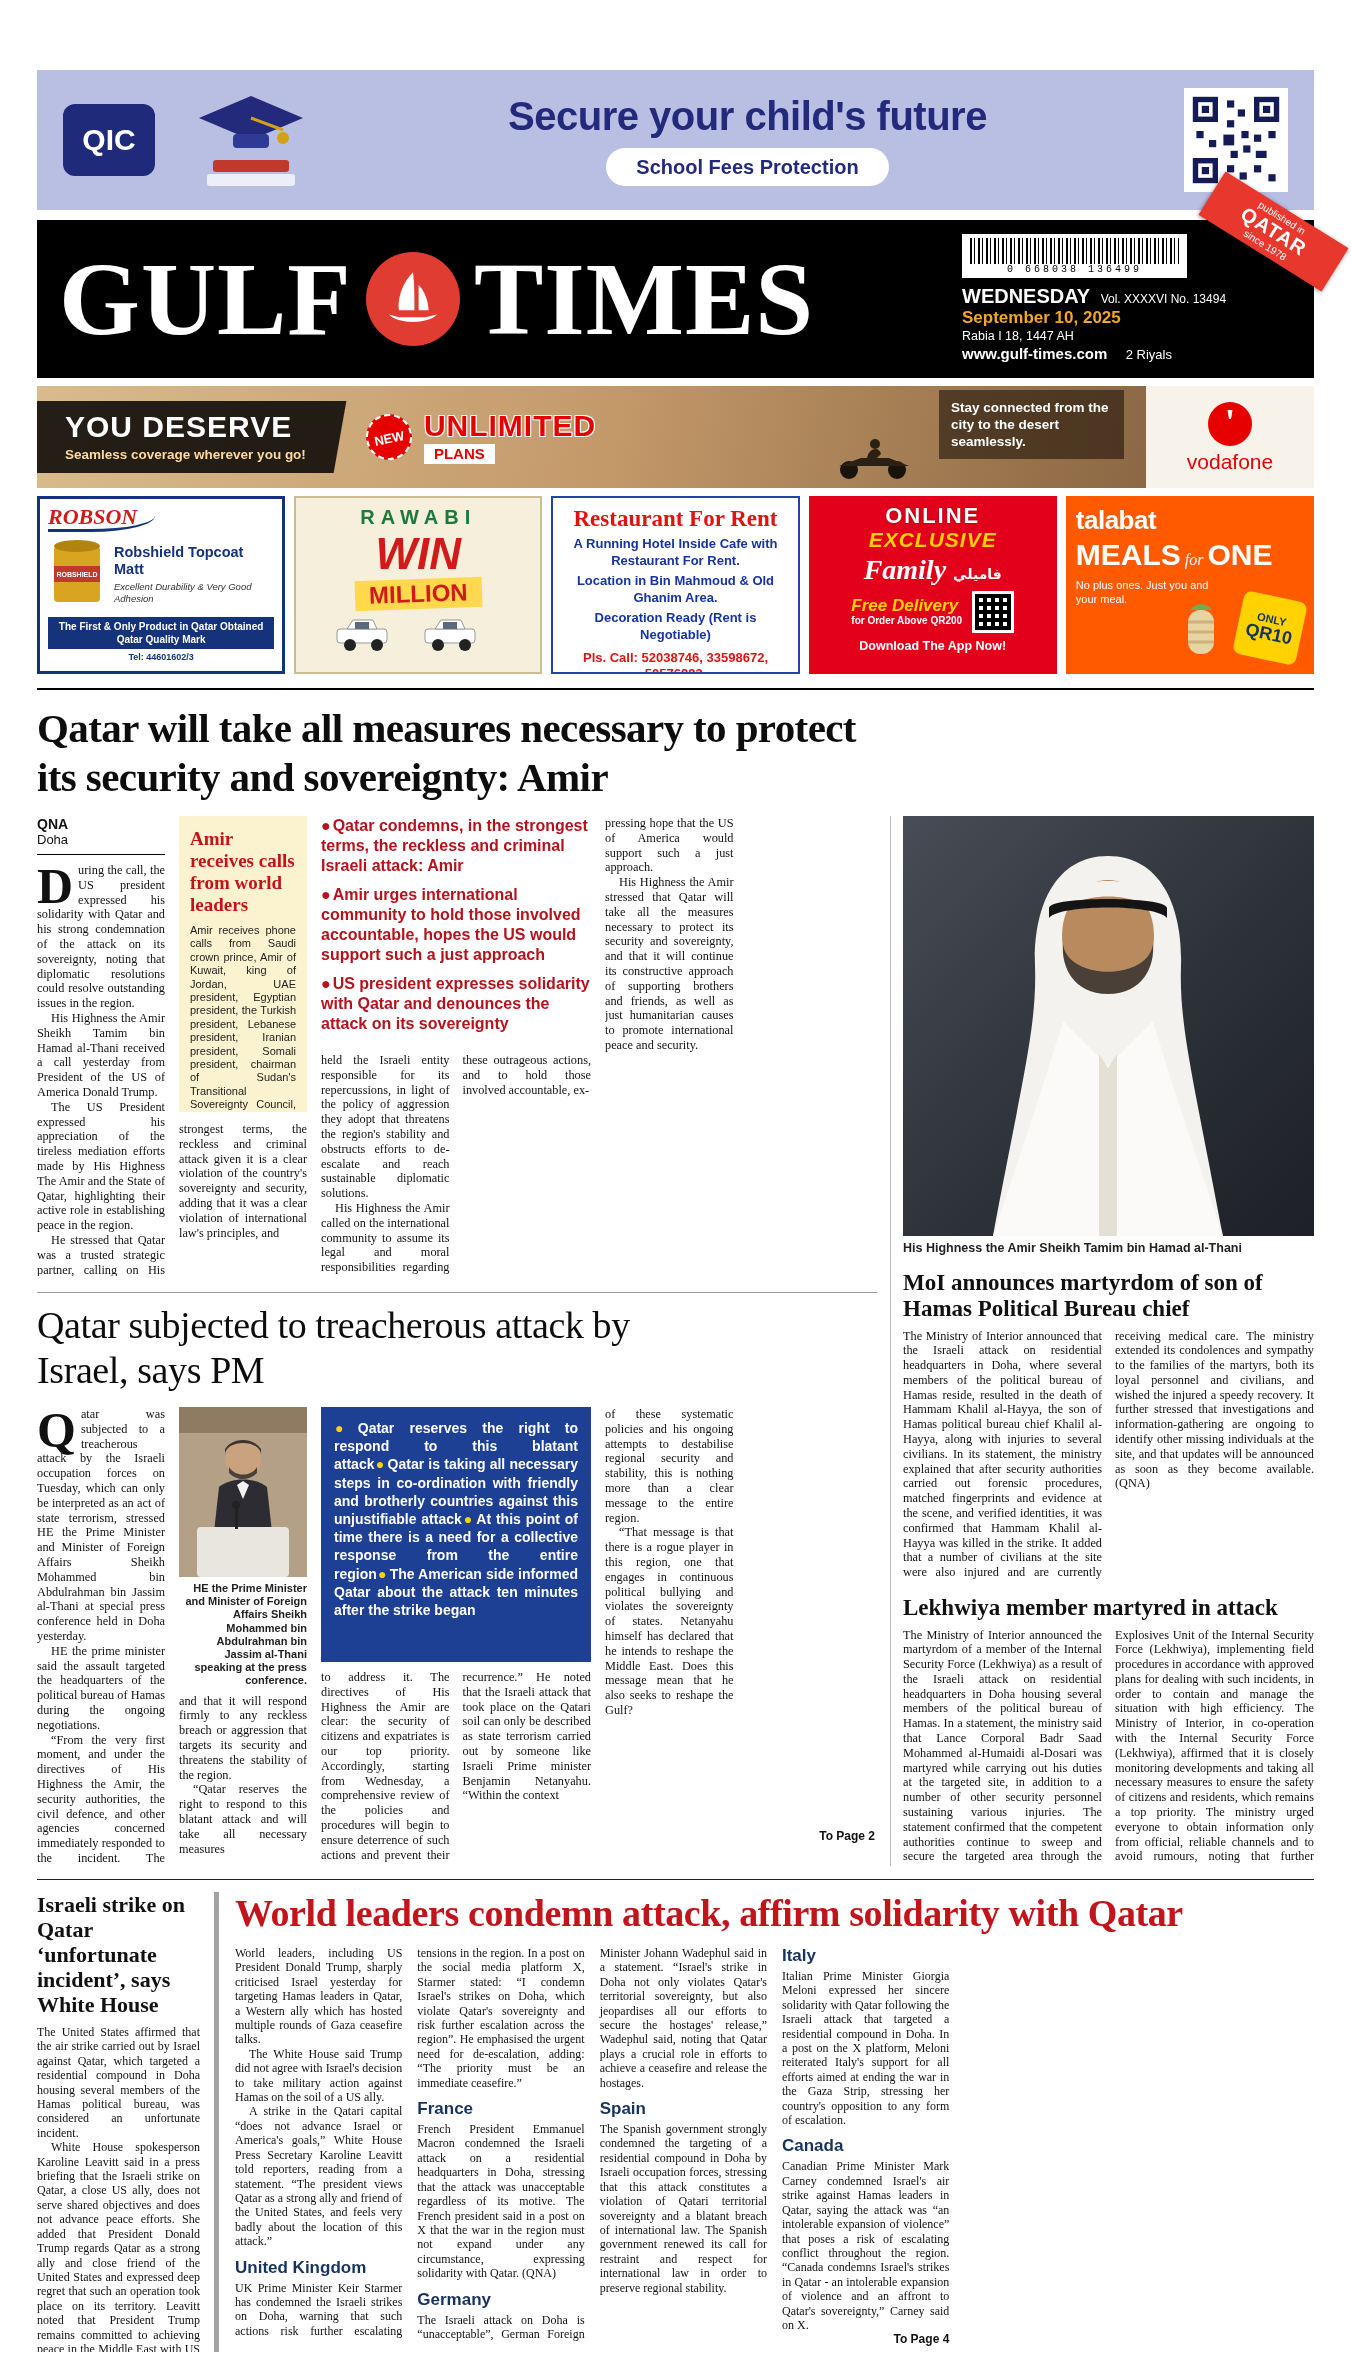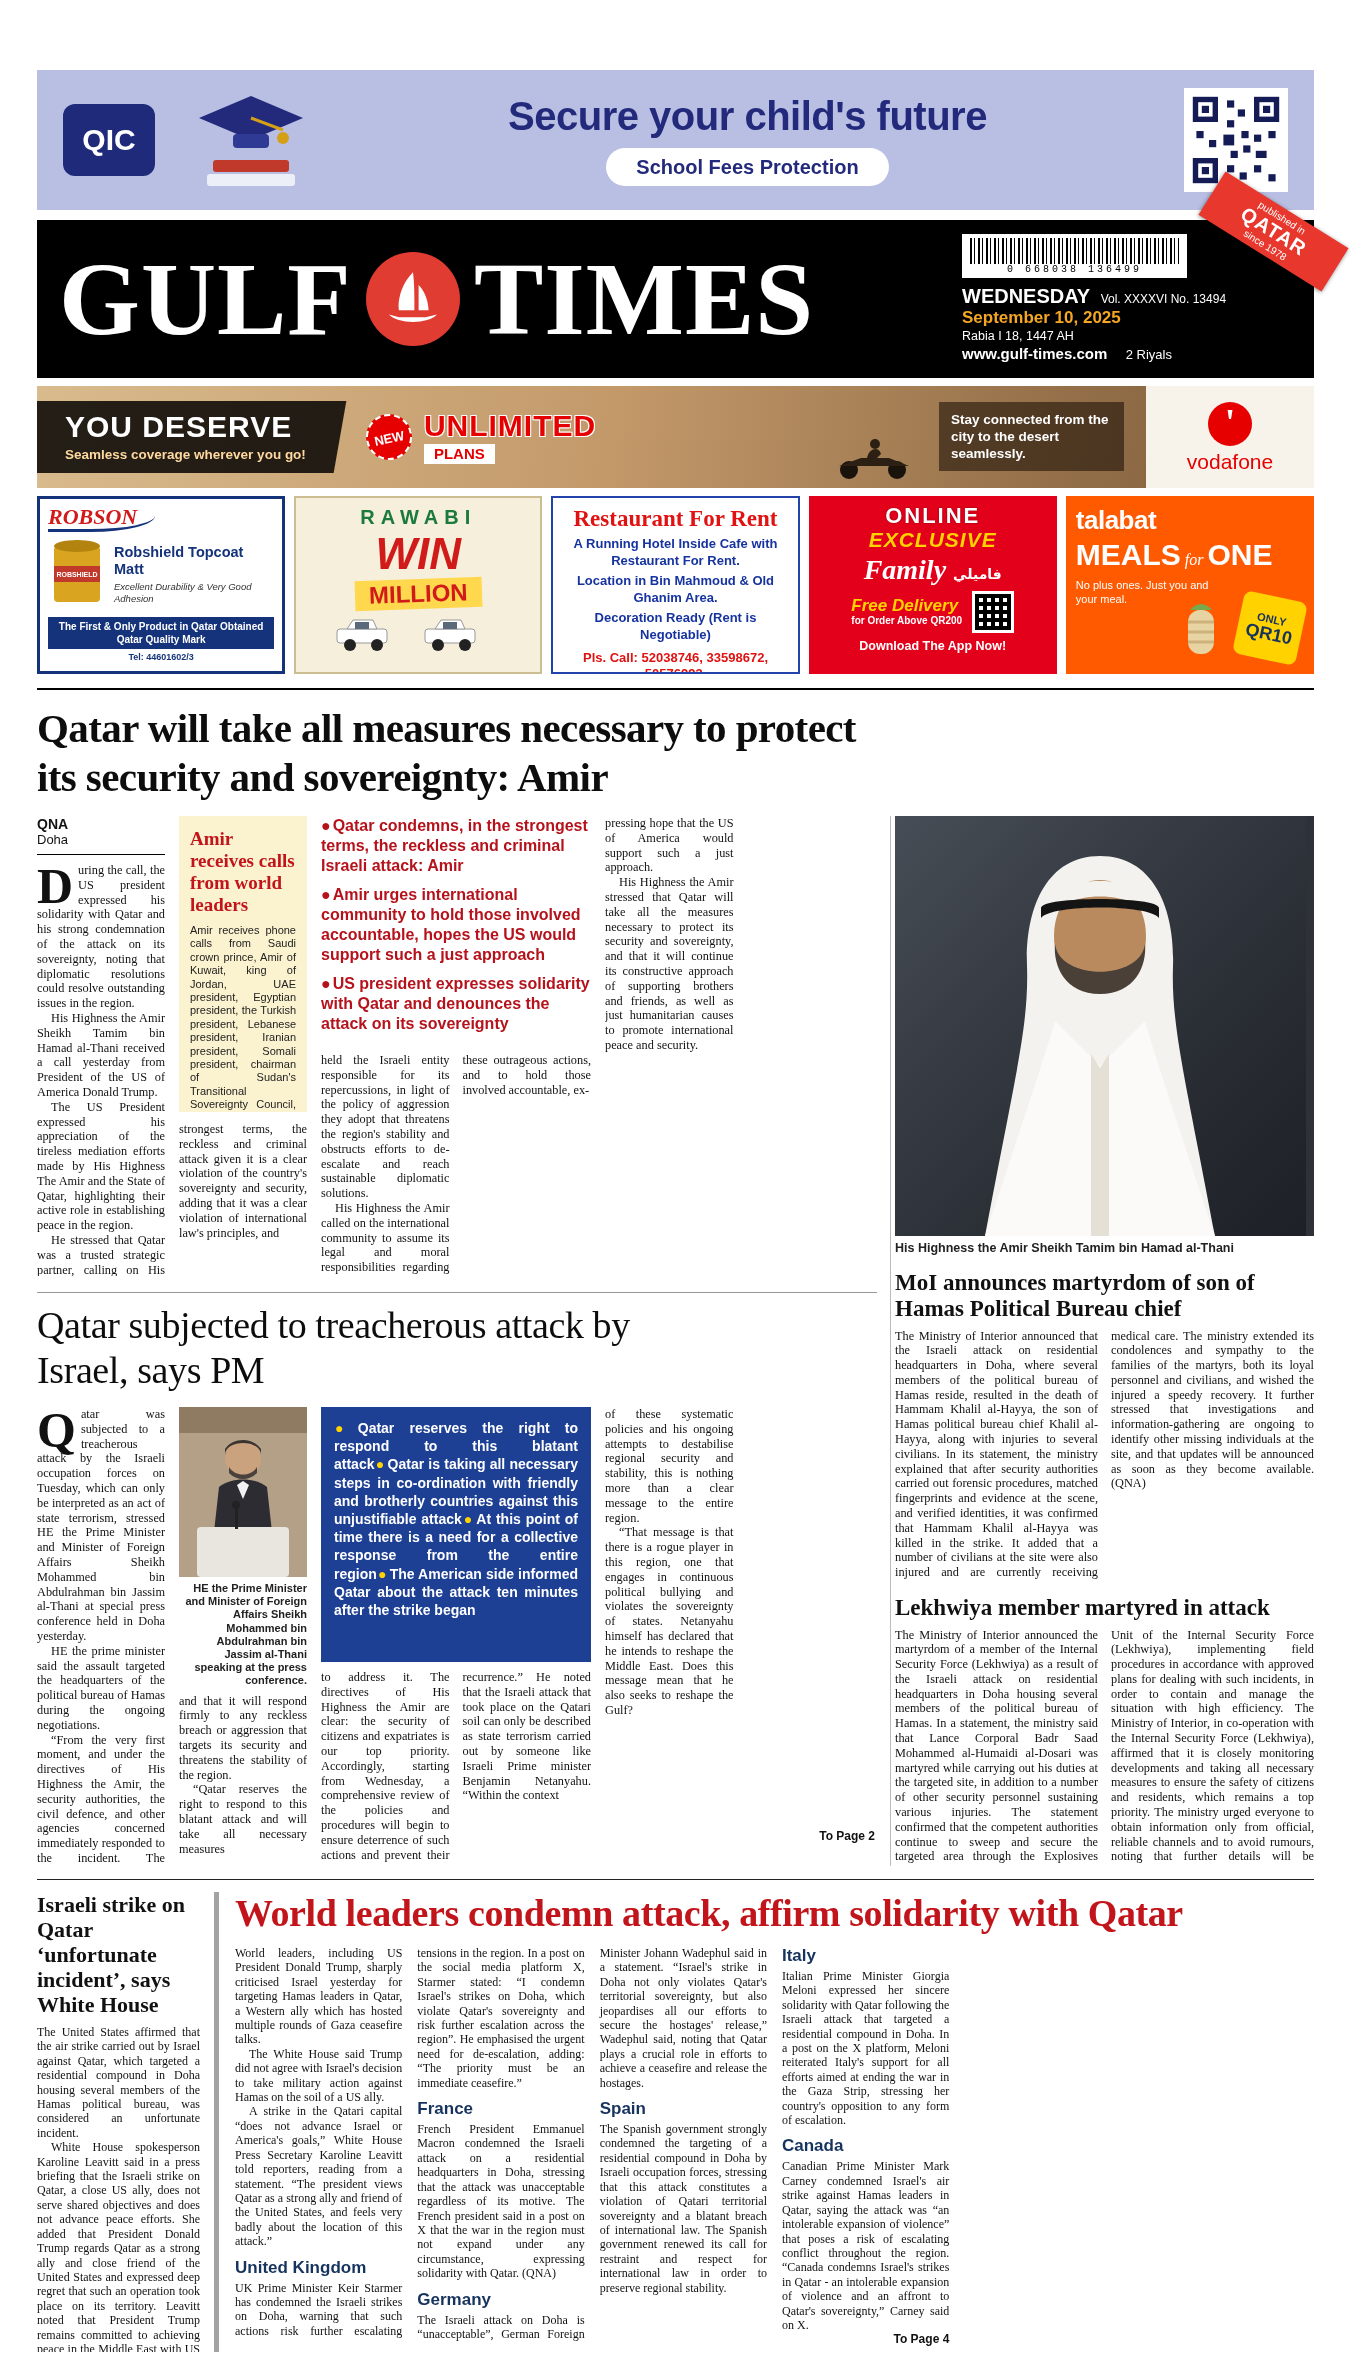--- a/index.html
+++ b/index.html
@@ -47,21 +47,21 @@
   .voda-left { background:rgba(10,8,6,.88); transform:skewX(-10deg); margin-left:-12px; padding:10px 34px 10px 40px; }
   .voda-left > div { transform:skewX(10deg); }
   .voda-you { font:800 30px/32px "Liberation Sans", sans-serif; color:#fff; letter-spacing:1px; }
   .voda-seam { margin-top:4px; font:600 13.5px/16px "Liberation Sans", sans-serif; color:#ffd9a0; }
   .voda-mid { margin-left:26px; display:flex; align-items:center; gap:12px; }
   .voda-new { width:46px; height:46px; border-radius:50%; background:#e60000; color:#fff; font:800 13px/46px "Liberation Sans", sans-serif; text-align:center; transform:rotate(-12deg); border:2px dashed #fff; }
   .voda-unl { font:800 30px/30px "Liberation Sans", sans-serif; color:#e60000;
     text-shadow:-1px -1px 0 #fff,1px -1px 0 #fff,-1px 1px 0 #fff,1px 1px 0 #fff; letter-spacing:1px; }
   .voda-plans { display:inline-block; margin-top:3px; background:#fff; color:#e60000; font:800 15px/18px "Liberation Sans", sans-serif; padding:1px 10px; }
   .voda-atv { position:absolute; right:395px; bottom:4px; }
-  .voda-msg { position:absolute; right:190px; top:16px; width:185px; background:rgba(35,22,12,.62); color:#fff;
+  .voda-msg { position:absolute; right:190px; top:4px; width:185px; background:rgba(35,22,12,.62); color:#fff;
     font:600 13.5px/17px "Liberation Sans", sans-serif; padding:9px 12px; }
   .voda-brandbox { position:absolute; right:0; top:0; bottom:0; width:168px; background:#f7f3ea; display:flex; flex-direction:column; align-items:center; justify-content:center; gap:5px; }
   .voda-mark { width:44px; height:44px; border-radius:50%; background:#e60000; color:#fff; font:700 38px/40px "Liberation Serif", serif; text-align:center; }
   .voda-word { font:500 21px/22px "Liberation Sans", sans-serif; color:#e60000; }
 
   
   .ads-row { margin-top:8px; height:178px; display:grid; grid-template-columns:repeat(5,1fr); gap:9px; }
   .sad { overflow:hidden; position:relative; font-family:"Liberation Sans", sans-serif; }
   .ad-robson { background:#fff; border:3px solid #15337a; padding:6px 8px; }
   .robson-brand { font:800 italic 22px/24px "Liberation Serif", serif; color:#d11a1a; border-bottom:3px solid #15337a; display:inline-block; padding-right:18px; border-radius:0 0 60% 0; }
@@ -103,21 +103,21 @@
   .tal-price { font:800 18px/19px "Liberation Sans", sans-serif; }
   .tal-wrap { position:absolute; right:86px; bottom:10px; }
 
   
   .rule-black { border-top:2px solid #000; margin-top:14px; }
   .rule-thin { border-top:1px solid #222; margin-top:12px; }
 
   
   .lead-head { width:845px; font:700 41px/49px "Liberation Serif", serif; letter-spacing:-0.6px; color:#0d0d0d; margin:14px 0 14px; }
   .mid-grid { display:grid; grid-template-columns:840px 424px; column-gap:13px; align-items:start; }
-  .rail { border-left:1px solid #bbb; padding-left:4px; }
+  .rail { border-left:1px solid #bbb; padding-left:12px; }
 
   .lead-grid, .pm-grid { display:grid; grid-template-columns:128px 128px 270px 270px; gap:14px; height:460px; overflow:hidden; }
   .cell { overflow:hidden; min-height:0; }
   .cellC { display:flex; flex-direction:column; min-height:0; }
   .split2 { column-count:2; column-gap:13px; column-fill:auto; overflow:hidden; flex:1; min-height:0; }
   .split2.full { height:460px; }
 
   .bt { font:400 12.3px/14.8px "Liberation Serif", serif; text-align:justify; hyphens:auto; }
   .bt p { margin:0; text-indent:14px; }
   .bt p:first-of-type { text-indent:0; }

